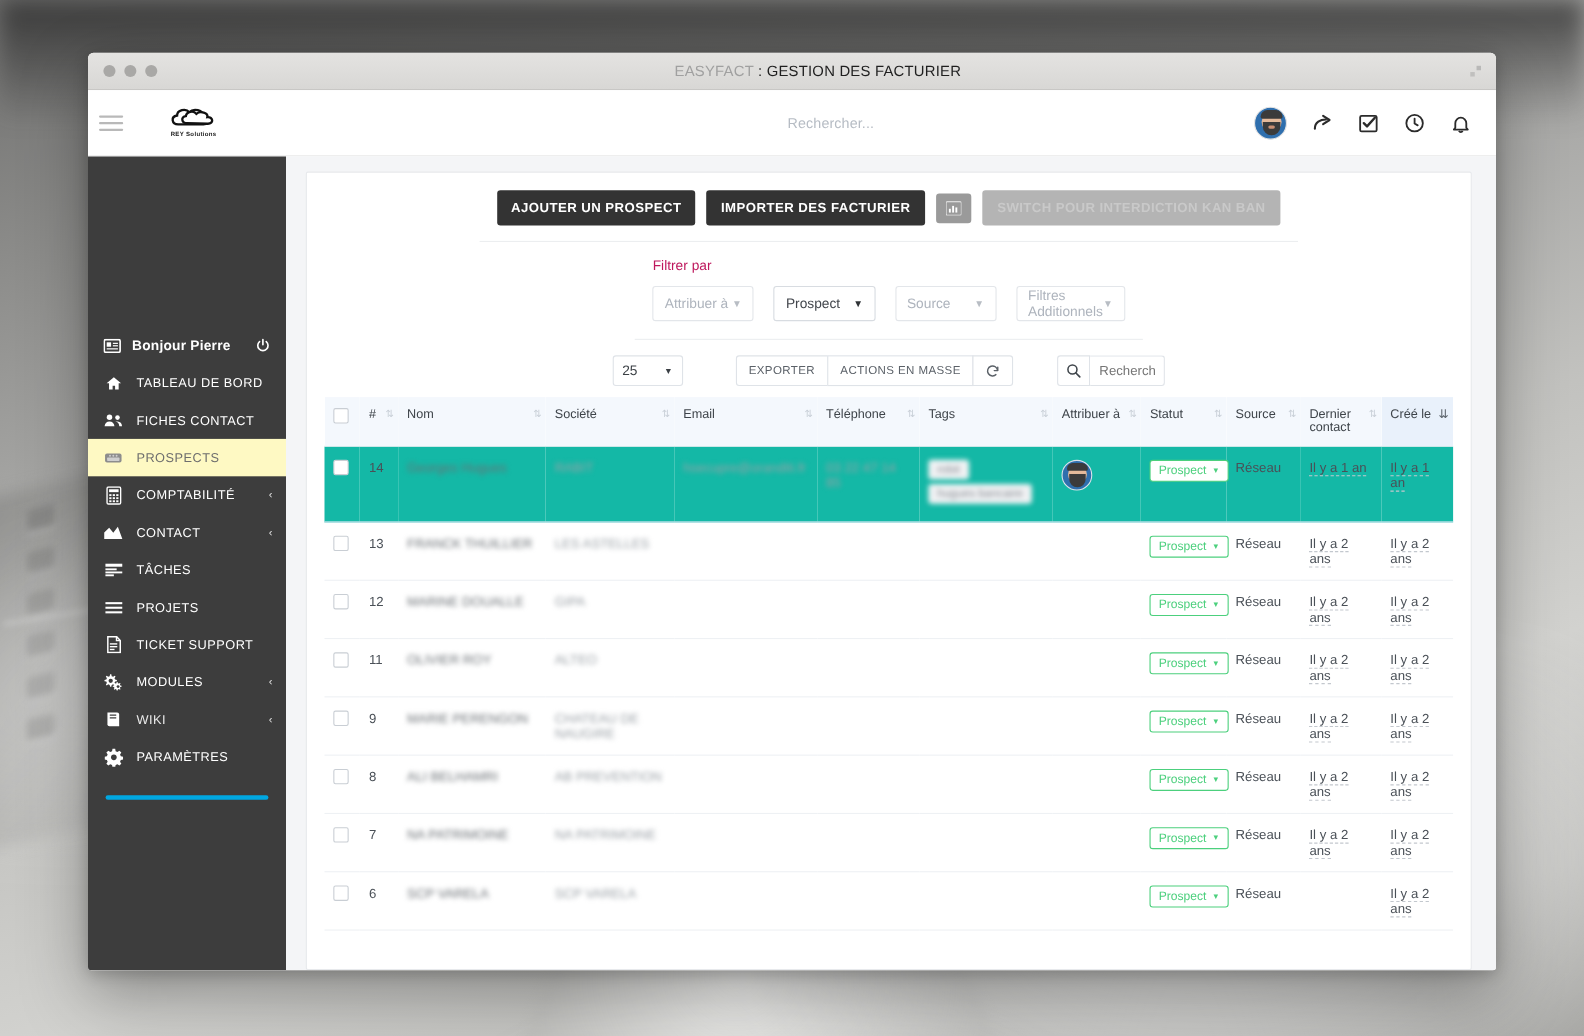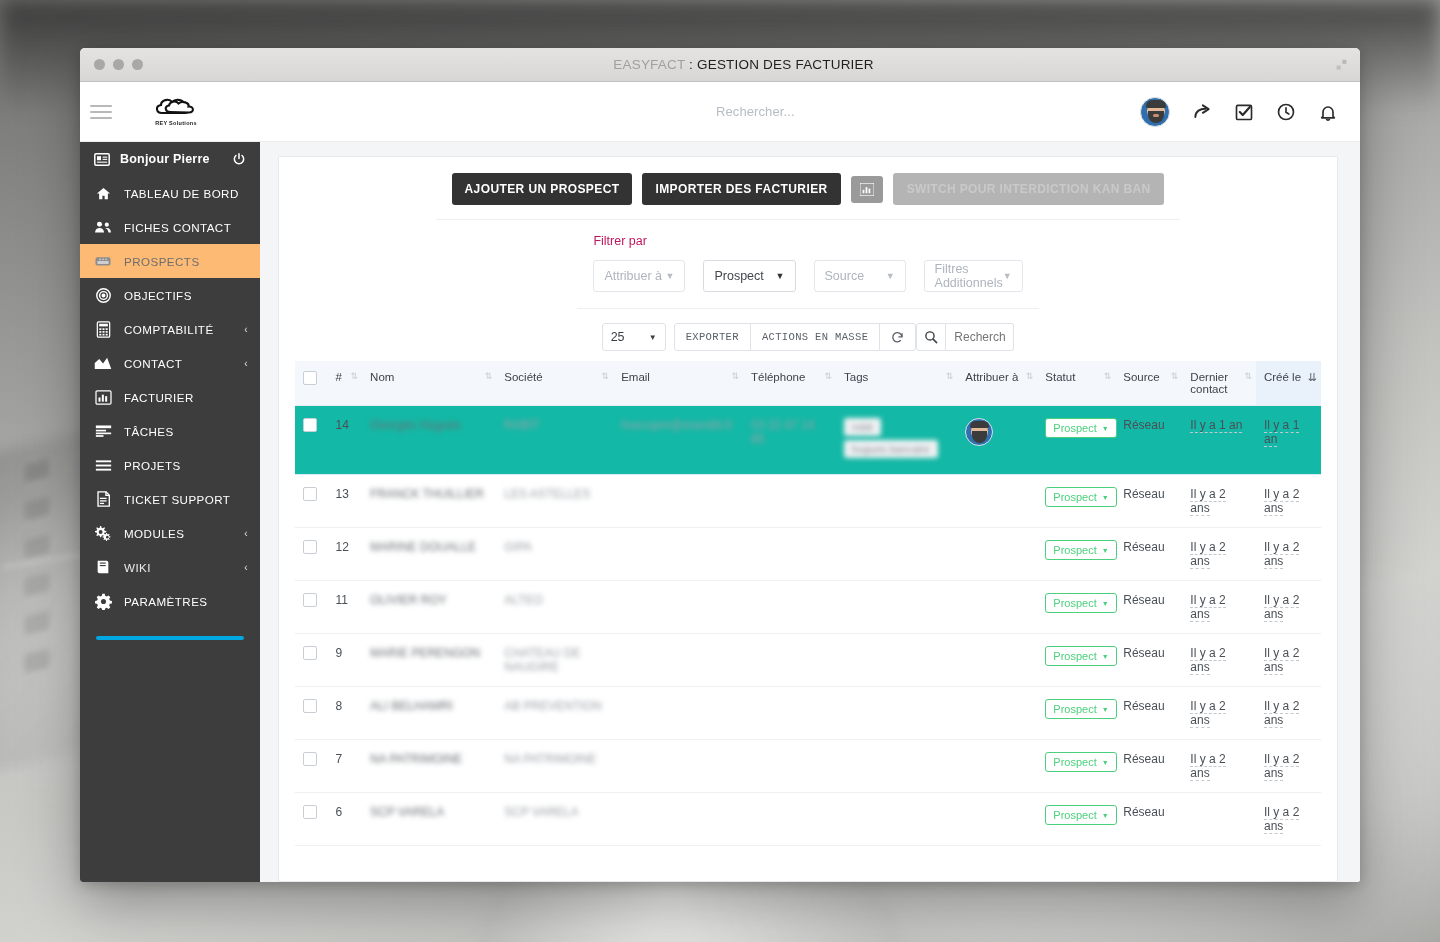--- a/index.html
+++ b/index.html
@@ -102,34 +102,34 @@
   .avatar-top .beard { position: absolute; left: 7px; top: 13px; width: 16px; height: 12px; border-radius: 0 0 9px 9px; background: #3b3b3b; }
   .avatar-top .mouth { position: absolute; left: 12px; top: 16px; width: 6px; height: 3px; border-radius: 3px; background: #c98f73; }
   .ico { width: 20px; height: 20px; color: #2b2b2b; cursor: pointer; }
 
   
   .body-split { flex: 1; display: flex; min-height: 0; background: #f4f5f7; }
 
   
   .sidebar {
     width: 180px; flex: 0 0 180px; background: #3d3d3d; color: #fff;
-    display: flex; flex-direction: column; padding-top: 0;
+    display: flex; flex-direction: column; padding-top: 0; justify-content: center;
   }
   .hello {
     display: flex; align-items: center; height: 34px; padding: 0 14px 0 14px;
     font-size: 12.5px; font-weight: bold; letter-spacing: .2px;
   }
   .hello .idcard { margin-right: 10px; flex: 0 0 16px; }
   .hello .power { margin-left: auto; width: 14px; height: 14px; cursor: pointer; }
   .nav-item {
     display: flex; align-items: center; height: 34px; padding-left: 14px; padding-right: 12px;
     font-size: 11.6px; letter-spacing: .45px; color: #ffffff; cursor: pointer;
   }
   .nav-item .nav-ico { flex: 0 0 18px; width: 18px; height: 16px; margin-right: 12px; display: flex; align-items: center; justify-content: center; }
-  .nav-item.active { background: #fdba74; color: #6e6e6e; }
+  .nav-item.active { background: #fef9c3; color: #6e6e6e; }
   .nav-item.active .nav-ico { color: #8d8d8d; }
   .nav-item .caret { margin-left: auto; font-size: 10px; opacity: .85; }
   .wiki-label { color: #eaeaea; }
   .scroll-track { margin: 18px 16px 0 16px; height: 4px; background: #00a7e1; border-radius: 2px; }
 
   
   .main { flex: 1; min-width: 0; padding: 14px 22px 0 18px; overflow: hidden; }
   .card {
     background: #fff; border: 1px solid #e7e9ec; border-radius: 2px; height: 100%;
     display: flex; flex-direction: column; overflow: hidden; align-items: center;
@@ -153,31 +153,31 @@
   .filter-label { font-size: 12.5px; color: #be185d; margin-bottom: 12px; }
   .filter-row { display: flex; gap: 18px; }
   .sel {
     flex: 1; height: 32px; border: 1px solid #e3e6ea; border-radius: 3px; background: #fff;
     display: flex; align-items: center; padding: 0 10px; font-size: 12.5px; color: #aeb4bd; cursor: pointer;
   }
   .sel.filled { color: #43474d; border-color: #d8dce1; }
   .sel .arrow { margin-left: auto; font-size: 9px; color: #b8bdc4; }
   .sel.filled .arrow { color: #2f3336; }
 
-  .toolbar { display: flex; align-items: center; padding: 14px 16px 10px 16px; }
+  .toolbar { display: flex; align-items: center; padding: 14px 16px 10px 16px; gap: 40px; }
   .pagesize {
     width: 64px; height: 28px; border: 1px solid #dfe3e8; border-radius: 3px; background: #fff;
     display: flex; align-items: center; padding: 0 8px; font-size: 12.5px; color: #3a3f44; cursor: pointer;
   }
   .pagesize .arrow { margin-left: auto; font-size: 8px; }
   .btn-group { display: flex; margin-left: 8px; }
   .btn-ghost {
     border: 1px solid #dfe3e8; background: #fff; color: #5b6168;
     font-size: 10.5px; letter-spacing: .35px; padding: 0 11px; height: 28px;
-    cursor: pointer; font-family: Liberation Mono, monospace; margin-left: -1px; display: flex; align-items: center;
+    cursor: pointer; font-family: Liberation Sans, sans-serif; margin-left: -1px; display: flex; align-items: center;
   }
   .btn-ghost:first-child { margin-left: 0; border-radius: 3px 0 0 3px; }
   .btn-ghost:last-child { border-radius: 0 3px 3px 0; }
   .search-box { margin-left: auto; display: flex; height: 28px; }
   .search-btn {
     width: 30px; border: 1px solid #dfe3e8; border-radius: 3px 0 0 3px; background: #fff;
     display: flex; align-items: center; justify-content: center; cursor: pointer;
   }
   .search-input {
     width: 68px; border: 1px solid #dfe3e8; border-left: 0; border-radius: 0 3px 3px 0;
@@ -346,31 +346,20 @@
             <rect x="4.5" y="9" width="15" height="4" rx=".8" fill="#cfcfcf"></rect>
             <circle cx="8" cy="6.8" r="1.2" fill="#cfcfcf"></circle>
               <circle cx="12" cy="6.8" r="1.2" fill="#cfcfcf"></circle>
               <circle cx="16" cy="6.8" r="1.2" fill="#cfcfcf"></circle>
           </svg>
         </span>
         <span>PROSPECTS</span>
         <span class="caret"></span>
       </div>
 
-      <div class="nav-item">
-        <span class="nav-ico">
-          <svg width="17" height="17" viewBox="0 0 24 24" fill="none" stroke="currentColor" stroke-width="2">
-            <circle cx="12" cy="12" r="9.5"></circle>
-              <circle cx="12" cy="12" r="5.5"></circle>
-              <circle cx="12" cy="12" r="1.8" fill="currentColor"></circle>
-          </svg>
-        </span>
-        <span>OBJECTIFS</span>
-        <span class="caret"></span>
-      </div>
 
       <div class="nav-item">
         <span class="nav-ico">
           <svg width="15" height="17" viewBox="0 0 18 22" fill="none" stroke="currentColor" stroke-width="1.6">
             <rect x="1" y="1" width="16" height="20" rx="1.6"></rect>
               <rect x="3.4" y="3.6" width="11.2" height="3.4" fill="currentColor" stroke="none"></rect>
             <g fill="currentColor" stroke="none">
               <rect x="3.6" y="9.4" width="2.6" height="2.2"></rect>
                 <rect x="7.7" y="9.4" width="2.6" height="2.2"></rect>
                 <rect x="11.8" y="9.4" width="2.6" height="2.2"></rect>
@@ -390,34 +379,20 @@
       <div class="nav-item">
         <span class="nav-ico">
           <svg width="18" height="14" viewBox="0 0 24 18" fill="currentColor">
               <path d="M1 17 V9 L7 3.5 L12 9.5 L17.5 2 L23 17 Z"></path>
             </svg>
         </span>
         <span>CONTACT</span>
         <span class="caret">‹</span>
       </div>
 
-      <div class="nav-item">
-        <span class="nav-ico">
-          <svg width="17" height="15" viewBox="0 0 20 18" fill="none" stroke="currentColor" stroke-width="1.5">
-            <rect x="1" y="1" width="18" height="16" rx="1.4"></rect>
-            <g fill="currentColor" stroke="none">
-              <rect x="4" y="9" width="2.4" height="5"></rect>
-                <rect x="8" y="5.6" width="2.4" height="8.4"></rect>
-                <rect x="12" y="7.4" width="2.4" height="6.6"></rect>
-            </g>
-          </svg>
-        </span>
-        <span>FACTURIER</span>
-        <span class="caret"></span>
-      </div>
 
       <div class="nav-item">
         <span class="nav-ico">
           <svg width="17" height="14" viewBox="0 0 20 15" fill="currentColor">
             <rect x="1" y="1" width="18" height="3.2"></rect>
               <rect x="1" y="6" width="12" height="2"></rect>
               <rect x="1" y="9.3" width="18" height="2"></rect>
               <rect x="1" y="12.4" width="9" height="2"></rect>
           </svg>
         </span>

